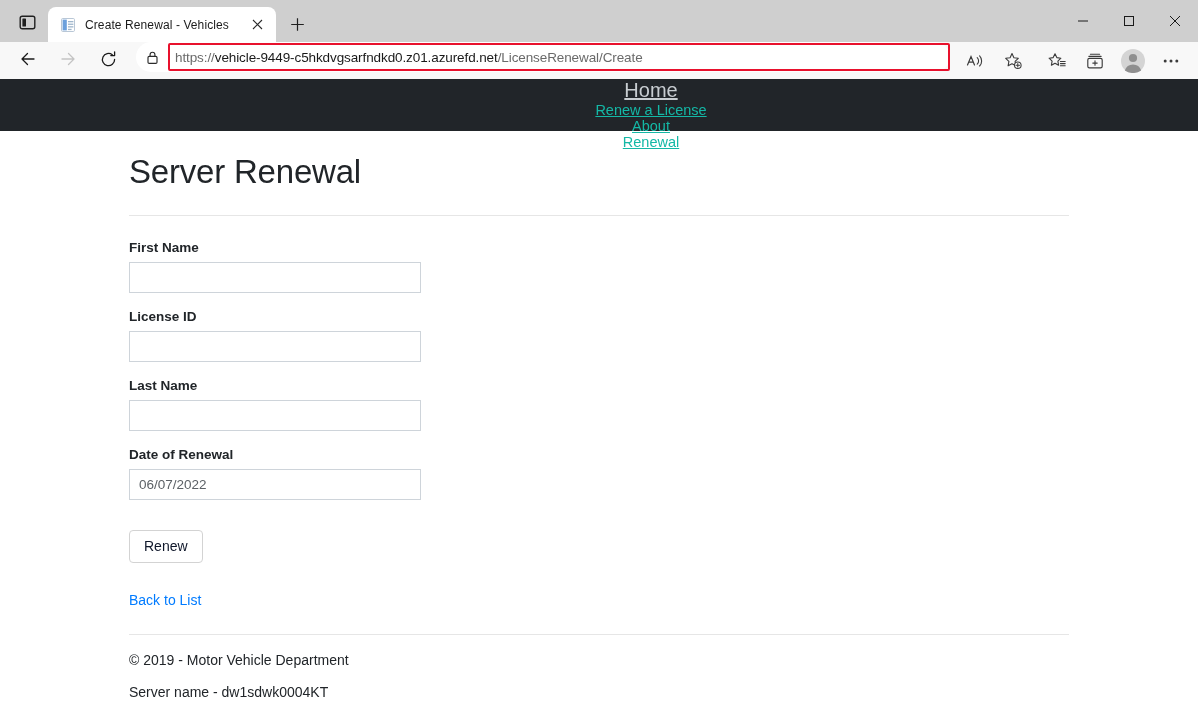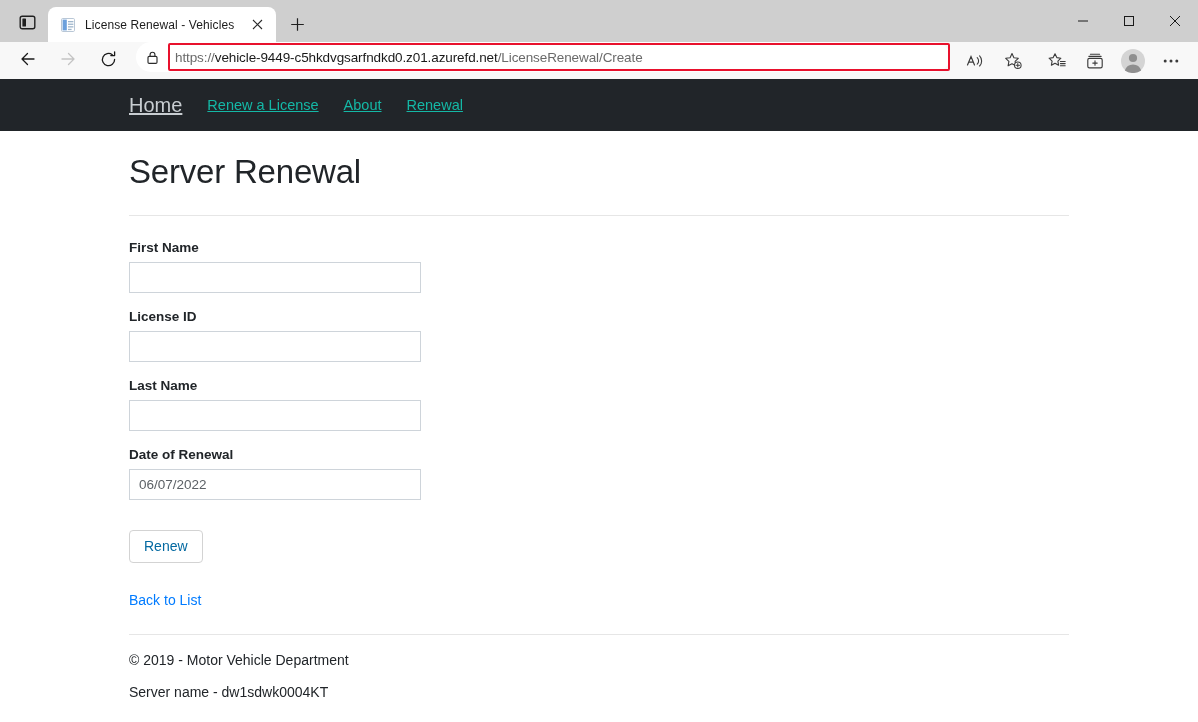--- a/index.html
+++ b/index.html
@@ -182,20 +182,21 @@
     background: #ffffff;
     overflow: hidden;
     position: relative;
   }
   .navbar {
     height: 52px;
     background: #212529;
     display: flex;
     align-items: center;
     padding-left: 129px;
+    flex-direction: column;
   }
   .navbar-brand {
     font-size: 20px;
     color: #c8cdd1;
     margin-right: 25px;
     white-space: nowrap;
   }
   .nav-link {
     font-size: 14.5px;
     color: #14b8a6;
@@ -244,21 +245,21 @@
   .date-field { color: #5c6166; }
   .btn-renew {
     margin-top: 14px;
     height: 33px;
     min-width: 68px;
     padding: 0 14px;
     background: #ffffff;
     border: 1px solid #d3d3d3;
     border-radius: 4px;
     font-size: 14px;
-    color: #0369a1;
+    color: #0f172a;
     font-family: "Liberation Sans", sans-serif;
     line-height: 31px;
     text-align: center;
     display: inline-block;
   }
   .back-link {
     display: inline-block;
     margin-top: 29px;
     font-size: 14px;
     color: #007bff;
@@ -301,21 +302,21 @@
       <span class="tab-favicon">
         <svg width="16" height="16" viewBox="0 0 16 16">
           <rect x="1.5" y="1.5" width="13" height="13" rx="1.2" fill="#ffffff" stroke="#b9c7d6" stroke-width="1"></rect>
           <rect x="2.6" y="2.6" width="4.2" height="10.8" fill="#6ca0dc"></rect>
           <rect x="8" y="4" width="5.4" height="1.3" fill="#9fb6cc"></rect>
           <rect x="8" y="6.6" width="5.4" height="1.3" fill="#9fb6cc"></rect>
           <rect x="8" y="9.2" width="5.4" height="1.3" fill="#9fb6cc"></rect>
           <rect x="8" y="11.8" width="3.6" height="1.3" fill="#9fb6cc"></rect>
         </svg>
       </span>
-      <span class="tab-title">License Renewal - Vehicles</span>
+      <span class="tab-title">Create Renewal - Vehicles</span>
       <span class="tab-close">
         <svg width="11" height="11" viewBox="0 0 11 11">
           <path d="M1 1 L10 10 M10 1 L1 10" stroke="#2b2b2b" stroke-width="1.1" fill="none"></path>
         </svg>
       </span>
     </div>
 
     <div class="newtab-btn">
       <span>
         <svg width="15" height="15" viewBox="0 0 15 15">

